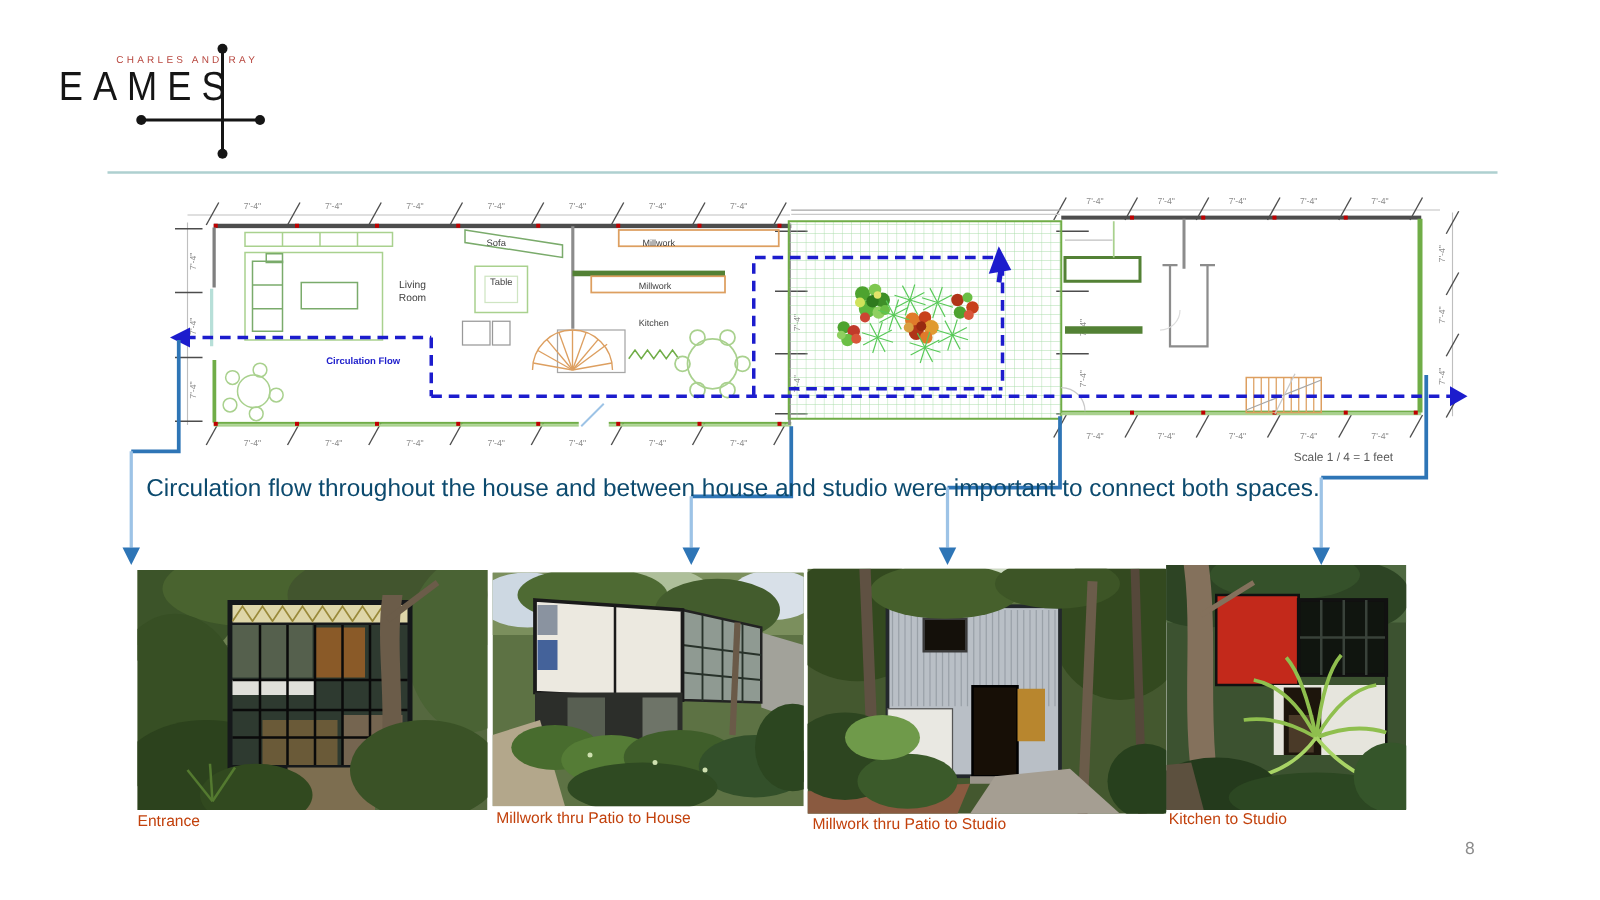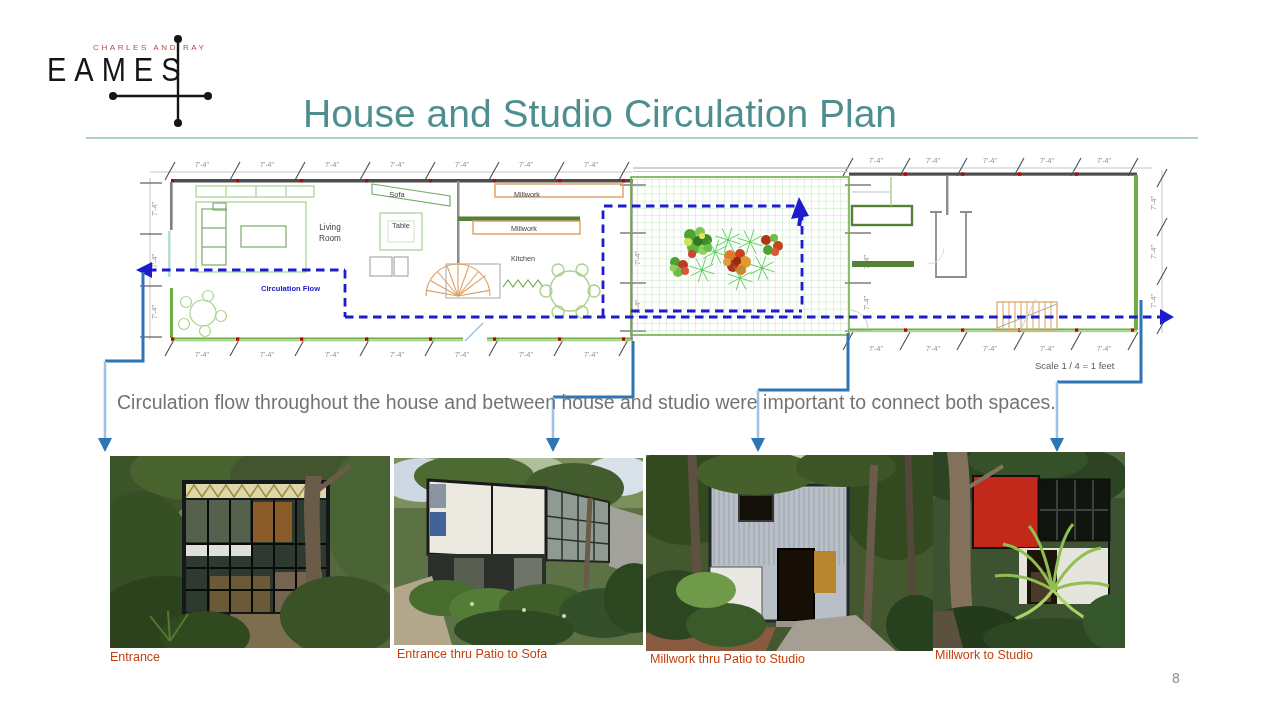--- a/index.html
+++ b/index.html
@@ -6,21 +6,21 @@
   #slide{position:relative;width:1280px;height:720px;background:#ffffff;overflow:hidden;
          font-family:"Liberation Sans", sans-serif;}
   .abs{position:absolute;}
   
   #brand-top{left:53px;top:43px;font-size:8px;font-weight:normal;letter-spacing:2.6px;color:#b8473f;margin-left:40px;}
   #brand-name{left:47px;top:52px;font-size:29px;font-weight:normal;letter-spacing:8px;color:#151515;
               transform:scaleY(1.12);transform-origin:top left;}
   #page-title{left:303px;top:92px;font-size:39px;color:#4f8e8e;white-space:nowrap;}
   #title-divider{left:86px;top:137px;width:1112px;height:2px;background:#aed0d0;}
   
-  #body-text{left:117px;top:391px;width:1060px;font-size:19.5px;color:#737373;white-space:nowrap;}
+  #body-text{left:117px;top:380px;width:1060px;font-size:19.5px;color:#0c4a6e;white-space:nowrap;}
   
   .photo-caption{font-size:12.5px;color:#c2410c;white-space:nowrap;}
   #page-number{left:1172px;top:670px;font-size:14px;color:#8c8c8c;}
   svg text.dim{font-family:"Liberation Sans",sans-serif;font-size:7px;fill:#8c8c8c;}
   svg text.room{font-family:"Liberation Sans",sans-serif;fill:#404040;}
   svg text.flow{font-family:"Liberation Sans",sans-serif;fill:#2020cc;font-weight:bold;}
   figure{margin:0;}
 </style>
 </head>
 <body>
@@ -30,21 +30,20 @@
   <div class="abs" id="brand-top">CHARLES AND RAY</div>
   <div class="abs" id="brand-name">EAMES</div>
   <svg class="abs" style="left:100px;top:30px;" width="130" height="105" viewBox="100 30 130 105">
     <line x1="178" y1="39" x2="178" y2="123" stroke="#151515" stroke-width="2.4"></line>
     <line x1="113" y1="96" x2="208" y2="96" stroke="#151515" stroke-width="2.4"></line>
     <circle cx="178" cy="39" r="4" fill="#151515"></circle>
       <circle cx="178" cy="123" r="4" fill="#151515"></circle>
     <circle cx="113" cy="96" r="4" fill="#151515"></circle>
       <circle cx="208" cy="96" r="4" fill="#151515"></circle>
   </svg>
-  <div class="abs" id="page-title">House and Studio Circulation Plan</div>
   <div class="abs" id="title-divider"></div>
 
   <svg class="abs" style="left:90px;top:145px;" width="1110" height="235" viewBox="90 145 1110 235" id="plan-svg">
     <defs>
       <pattern id="patiogrid" width="7.25" height="7.2" patternUnits="userSpaceOnUse">
         <path d="M7.25,0 L7.25,7.2 M0,7.2 L7.25,7.2" stroke="#a5dba5" stroke-width="0.7" fill="none"></path>
       </pattern>
     </defs>
 
     <g id="dims">
@@ -583,18 +582,18 @@
           <path d="M120,138 Q138,160 160,170" stroke="#a8d465"></path>
       </g>
       <ellipse cx="40" cy="180" rx="50" ry="26" fill="#243a1c"></ellipse>
         <ellipse cx="120" cy="186" rx="70" ry="20" fill="#2c4722"></ellipse>
       <ellipse cx="180" cy="170" rx="30" ry="28" fill="#35552a"></ellipse>
       <polygon points="0,160 20,158 30,196 0,196" fill="#5c503e"></polygon>
     </svg>
   </figure>
 
   <div class="abs photo-caption" style="left:110px;top:650px;">Entrance</div>
-  <div class="abs photo-caption" style="left:397px;top:647px;">Entrance thru Patio to Sofa</div>
+  <div class="abs photo-caption" style="left:397px;top:647px;">Millwork thru Patio to House</div>
   <div class="abs photo-caption" style="left:650px;top:652px;">Millwork thru Patio to Studio</div>
-  <div class="abs photo-caption" style="left:935px;top:648px;">Millwork to Studio</div>
+  <div class="abs photo-caption" style="left:935px;top:648px;">Kitchen to Studio</div>
 
   <div class="abs" id="page-number">8</div>
 </div>
 
 </body></html>

